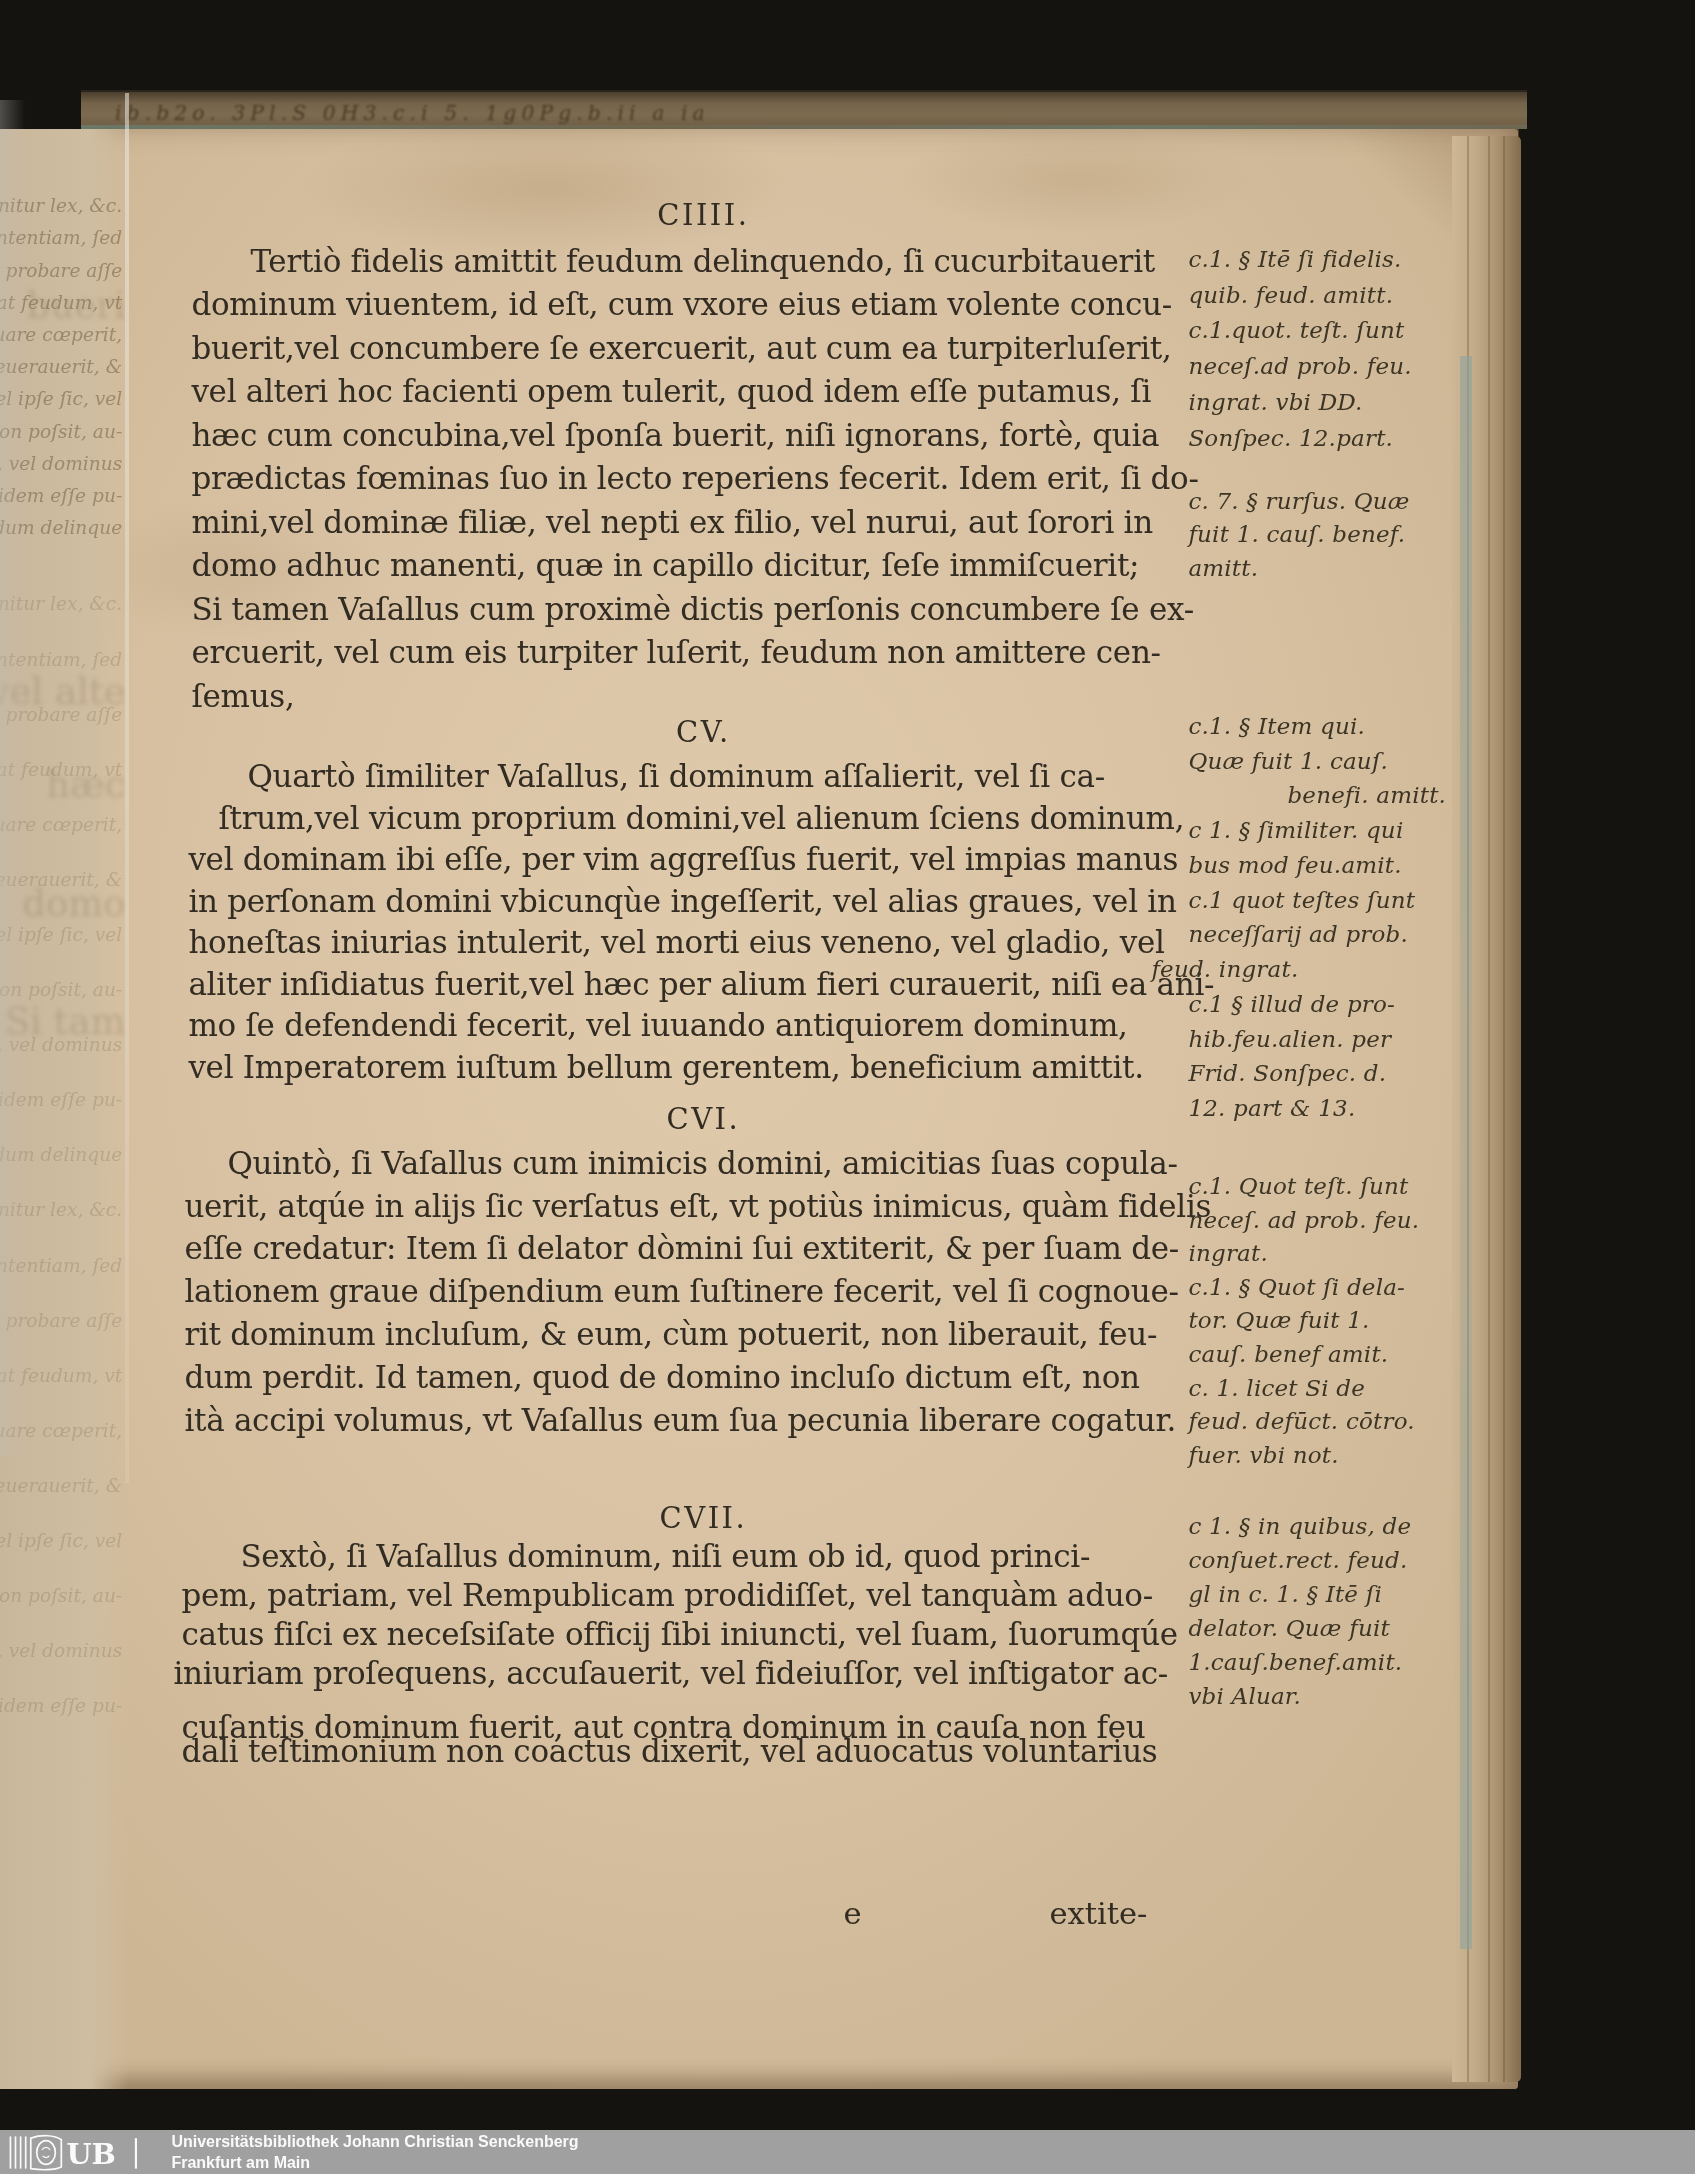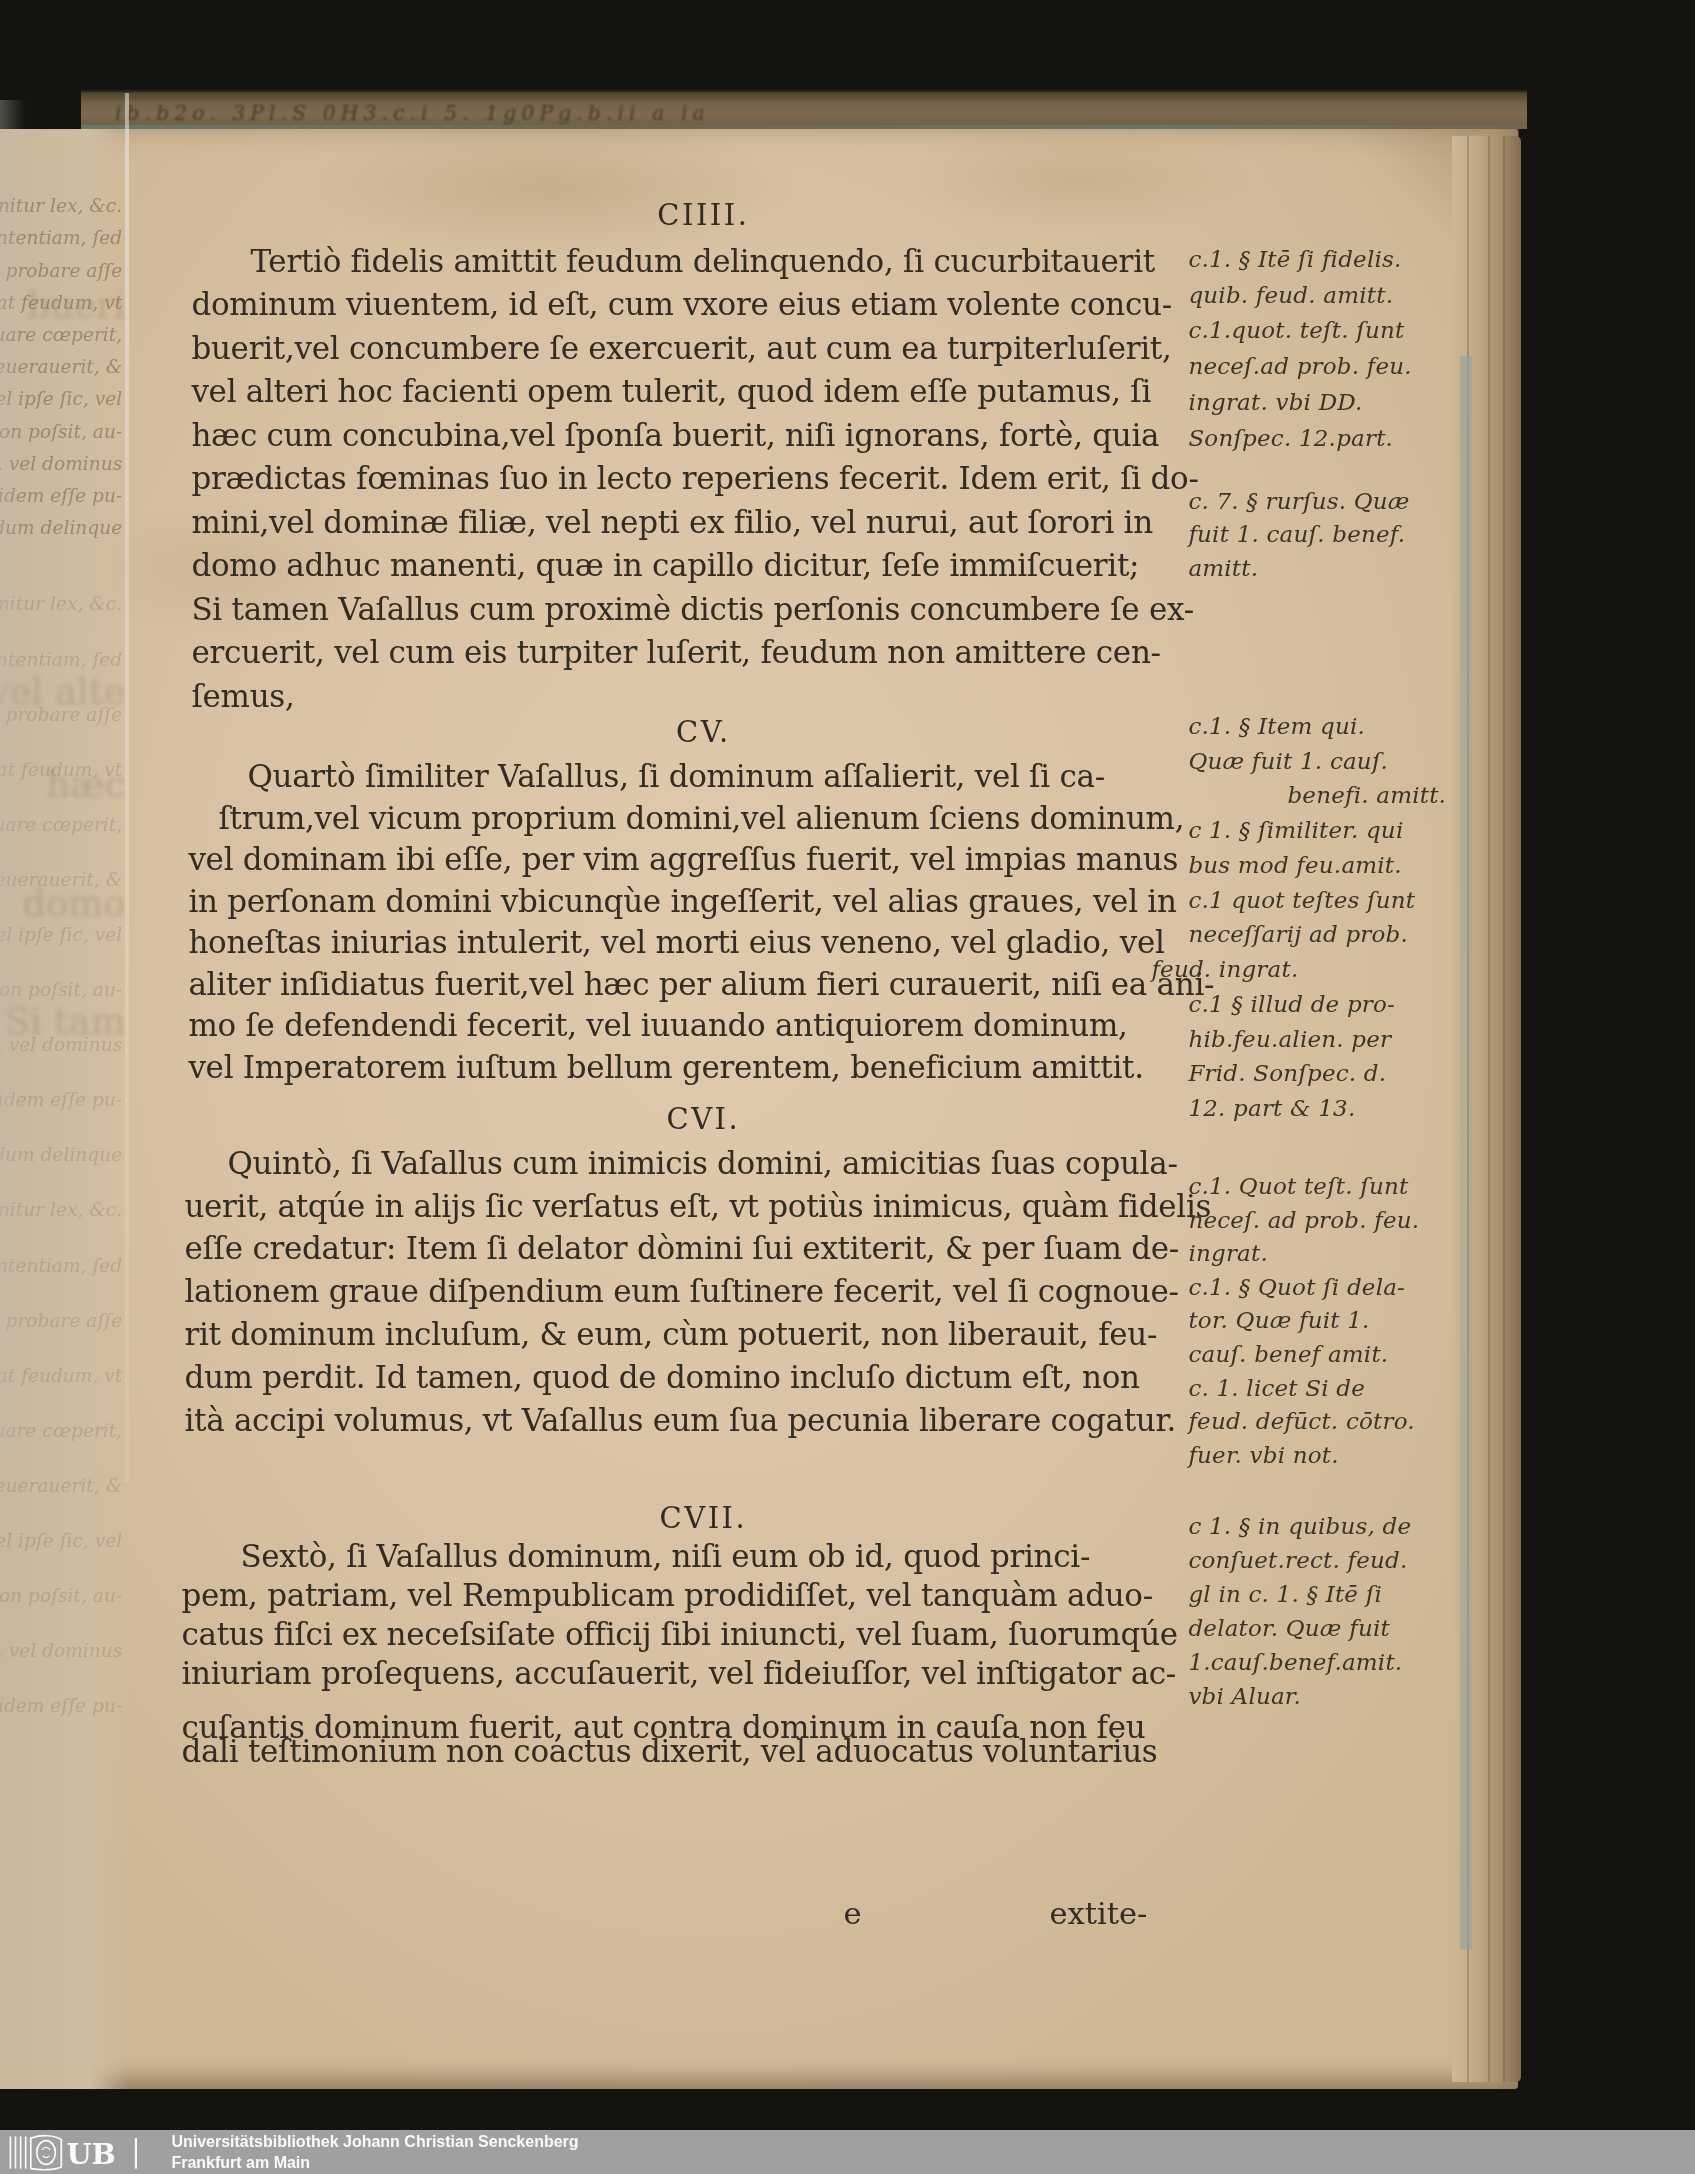--- a/index.html
+++ b/index.html
@@ -100,21 +100,21 @@
       <div class="t-line" style="top: 1062px; left: 159px;">uerit, atqúe in alijs ſic verſatus eſt, vt potiùs inimicus, quàm fidelis</div>
       <div class="t-line" style="top: 1104px; left: 159px;">eſſe credatur: Item ſi delator dòmini ſui extiterit, &amp; per ſuam de-</div>
       <div class="t-line" style="top: 1147px; left: 159px;">lationem graue diſpendium eum ſuſtinere fecerit, vel ſi cognoue-</div>
       <div class="t-line" style="top: 1190px; left: 159px;">rit dominum incluſum, &amp; eum, cùm potuerit, non liberauit, feu-</div>
       <div class="t-line" style="top: 1233px; left: 159px;">dum perdit.  Id tamen, quod de domino incluſo dictum eſt, non</div>
       <div class="t-line" style="top: 1276px; left: 159px;">ità accipi volumus, vt Vaſallus eum ſua pecunia liberare cogatur.</div>
       <div class="s-head" style="top: 1372px;">CVII.</div>
       <div class="t-line" style="top: 1412px; left: 215px;">Sextò, ſi Vaſallus dominum, niſi eum ob id, quod princi-</div>
       <div class="t-line" style="top: 1451px; left: 156px;">pem, patriam, vel Rempublicam prodidiſſet, vel tanquàm aduo-</div>
       <div class="t-line" style="top: 1490px; left: 156px;">catus fiſci ex neceſsiſate officij ſibi iniuncti, vel ſuam, ſuorumqúe</div>
-      <div class="t-line" style="top: 1529px; left: 156px;">iniuriam proſequens, accuſauerit, vel fideiuſſor, vel inſtigator ac-</div>
+      <div class="t-line" style="top: 1529px; left: 148px;">iniuriam proſequens, accuſauerit, vel fideiuſſor, vel inſtigator ac-</div>
       <div class="t-line" style="top: 1568px; left: 156px; margin-top: 15px;">cuſantis dominum fuerit, aut contra dominum in cauſa non feu</div>
       <div class="t-line" style="top: 1607px; left: 156px;">dali teſtimonium non coactus dixerit, vel aduocatus voluntarius</div>
       <div class="m-line" style="top: 117px; left: 1163px;">c.1. § Itē ſi fidelis.</div>
       <div class="m-line" style="top: 153px; left: 1163px;">quib. feud. amitt.</div>
       <div class="m-line" style="top: 188px; left: 1163px;">c.1.quot. teſt. ſunt</div>
       <div class="m-line" style="top: 224px; left: 1163px;">neceſ.ad prob. feu.</div>
       <div class="m-line" style="top: 260px; left: 1163px;">ingrat. vbi DD.</div>
       <div class="m-line" style="top: 296px; left: 1163px;">Sonſpec. 12.part.</div>
       <div class="m-line" style="top: 359px; left: 1163px;">c. 7. § rurſus. Quæ</div>
       <div class="m-line" style="top: 392px; left: 1163px;">fuit 1. cauſ. benef.</div>

